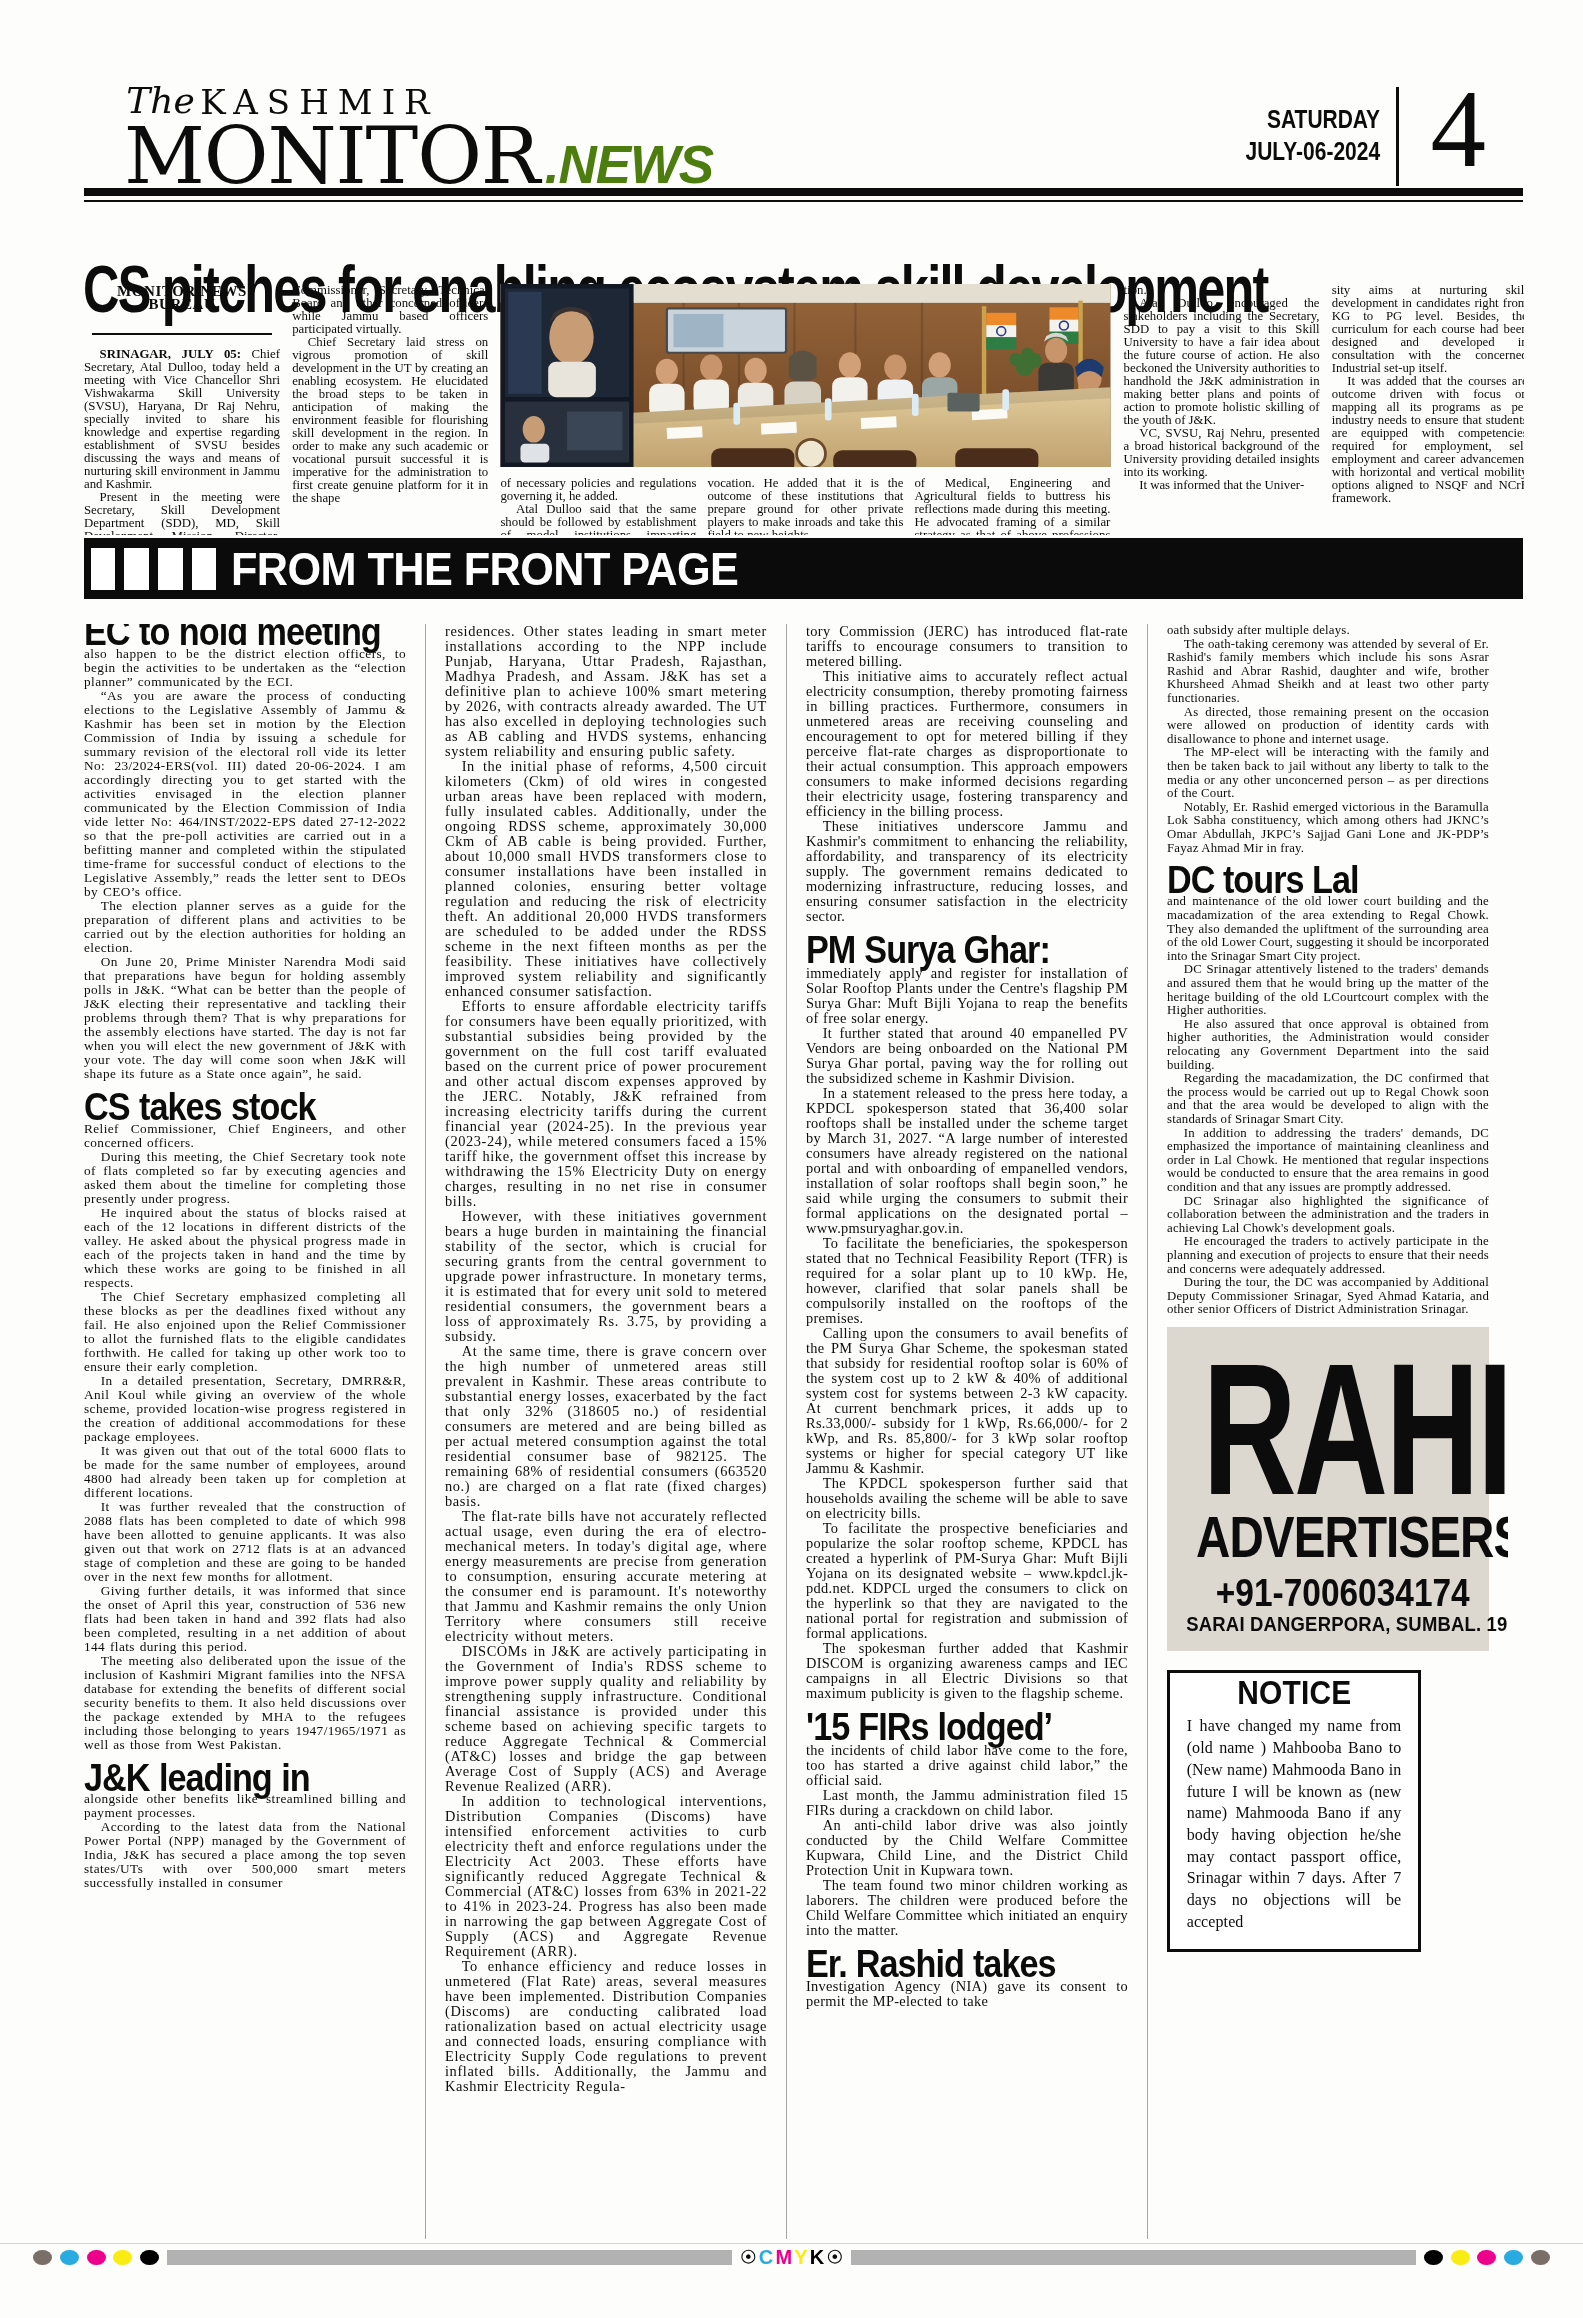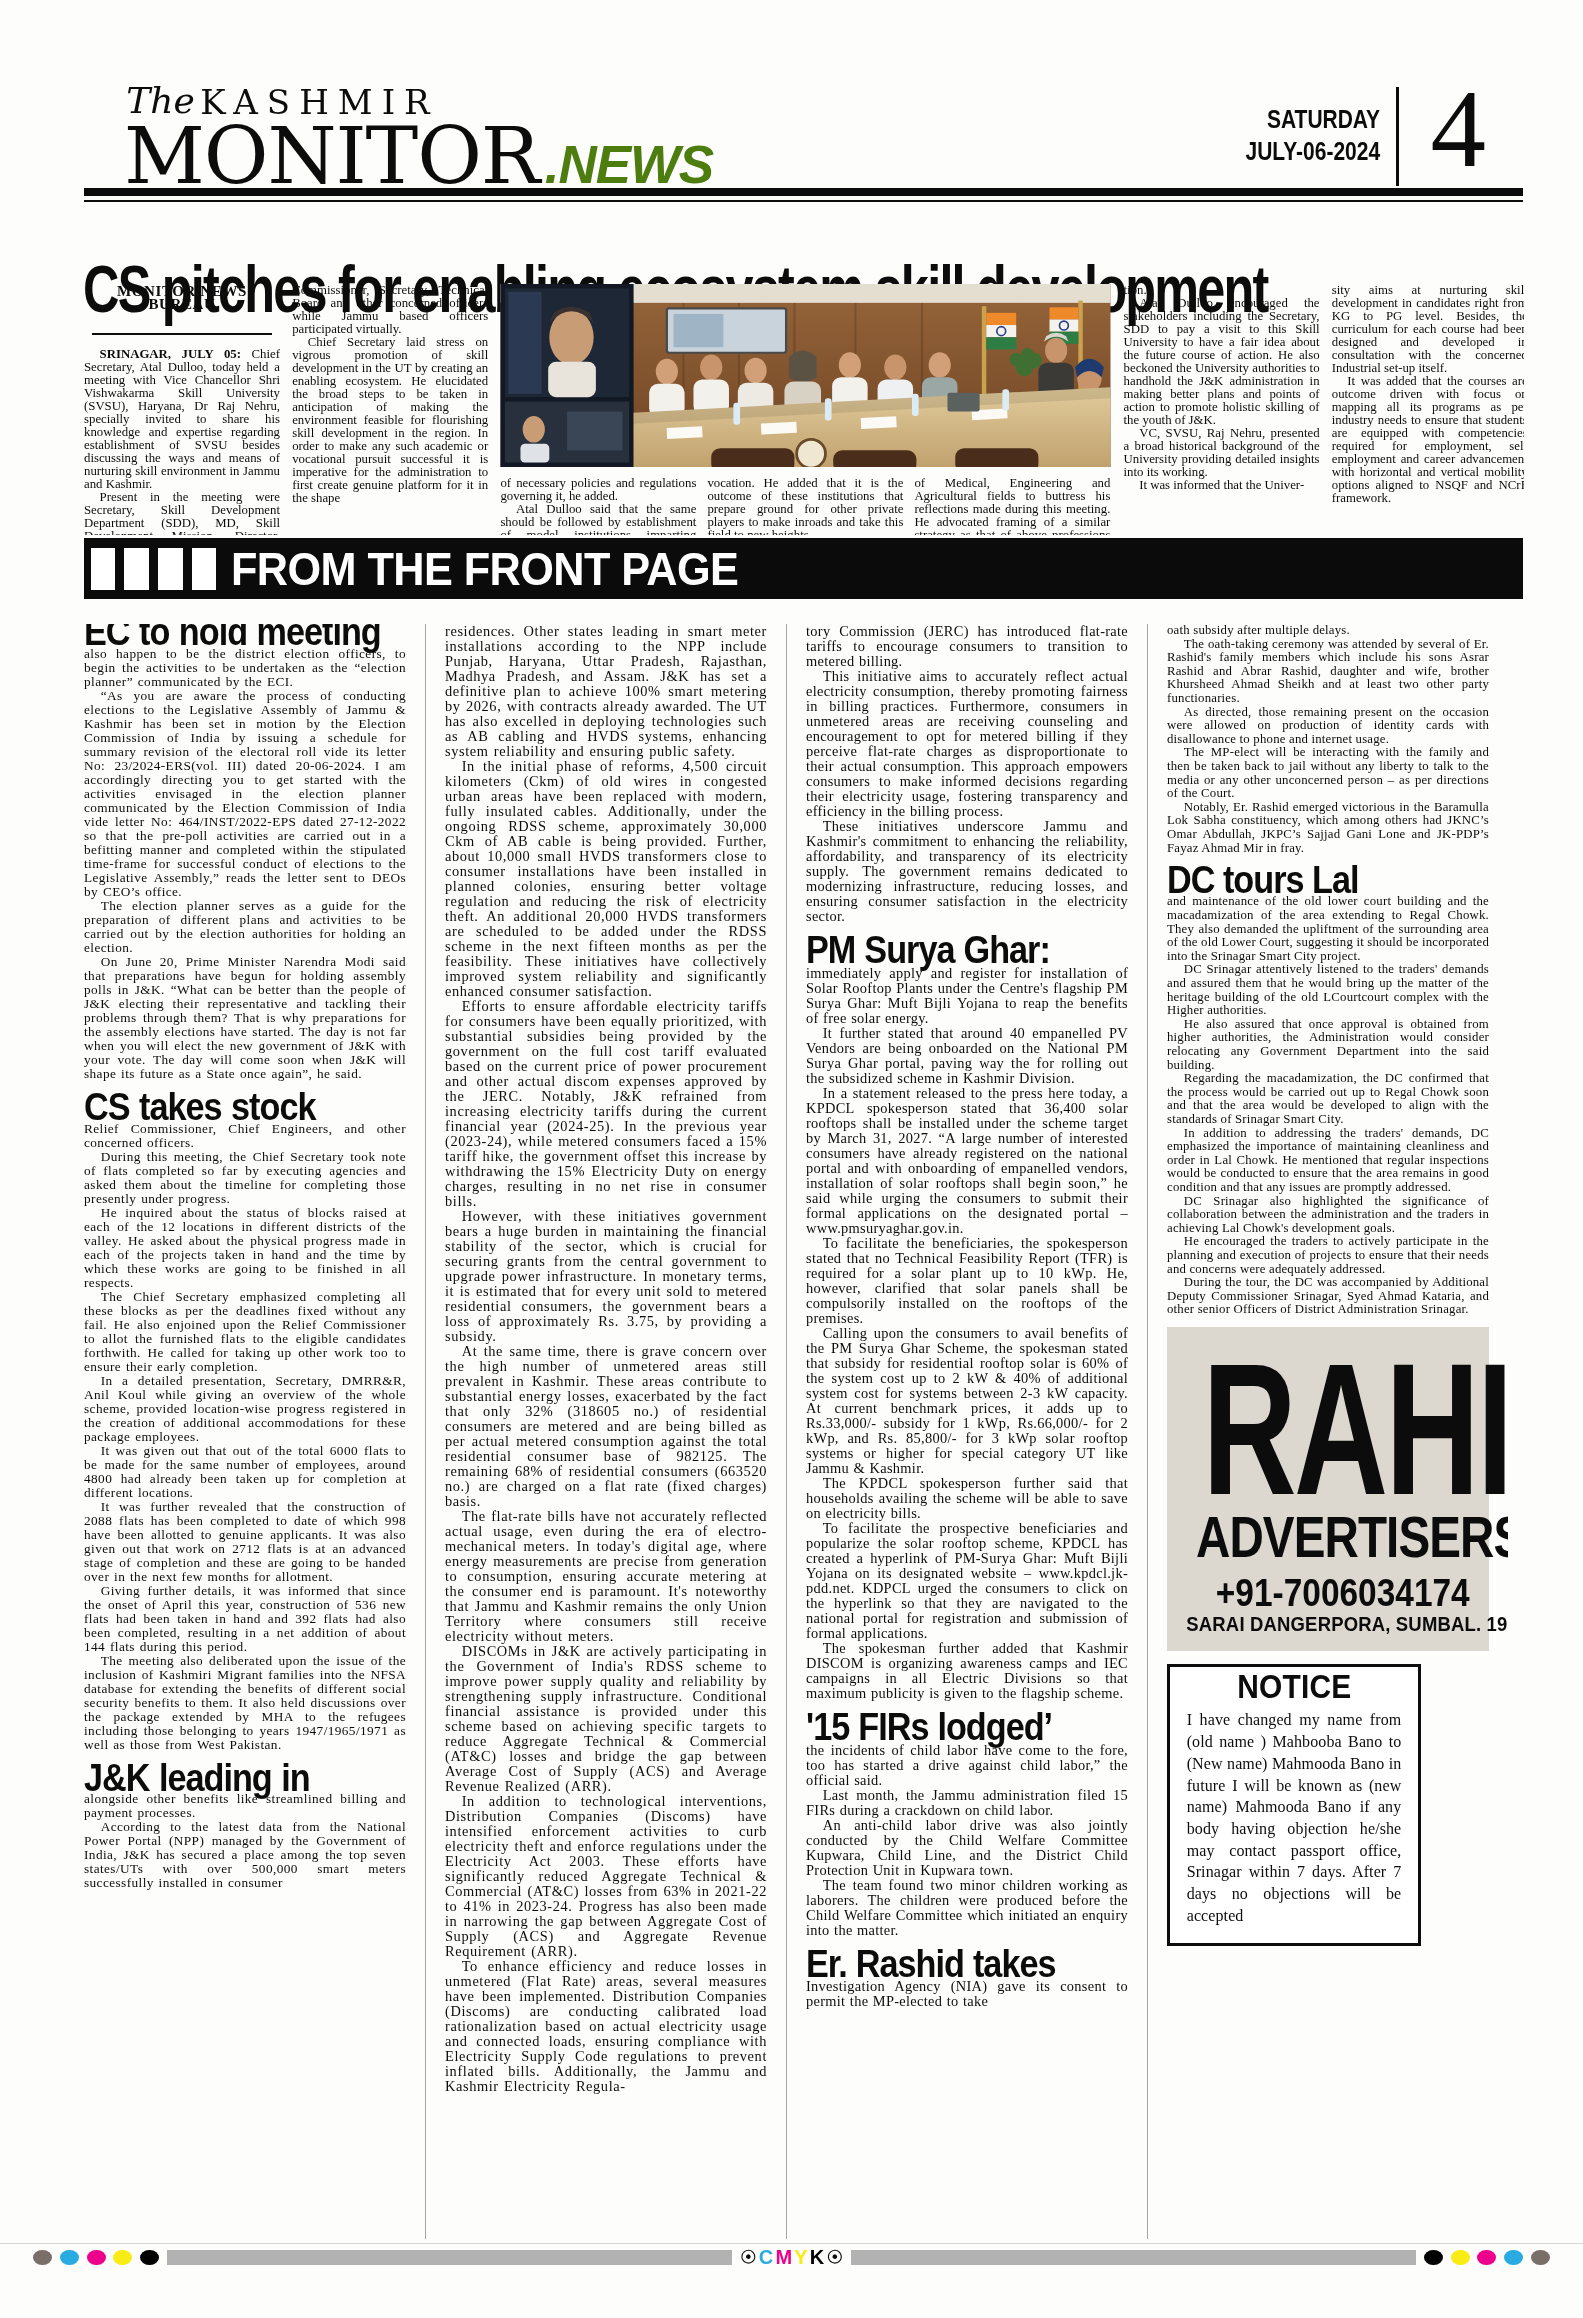--- a/index.html
+++ b/index.html
@@ -58,21 +58,21 @@
   .t2{font-size:14.4px;line-height:15px;letter-spacing:0.6px;word-spacing:1.1px;}
   .t3{font-size:14.4px;line-height:15px;letter-spacing:0.3px;word-spacing:0.6px;}
   .t4{font-size:12.8px;line-height:13.6px;letter-spacing:0.2px;}
   
   .rahi{margin-top:10px;width:322px;background:#dcd8d0;text-align:right;padding:20px 0 20px;
         font-family:"Liberation Sans",sans-serif;font-weight:900;color:#0c0c0c;}
   .rahi-name{font-size:167px;line-height:.88;letter-spacing:-3.3px;transform:scale(.78,1.12);transform-origin:center top;}
   .rahi-line2{font-size:58px;line-height:1.05;letter-spacing:-1.1px;transform:scaleX(.82);margin-top:13.3px;}
   .rahi-phone{font-size:38px;margin-top:19px;letter-spacing:0;transform:scaleX(.88);}
   .rahi-address{font-size:21px;margin-top:16.7px;transform:scaleX(.88);white-space:nowrap;}
-  .notice{margin-top:13px;width:254px;border:3.9px solid #0c0c0c;background:#fff;padding:13.3px 16.7px 16.7px;box-sizing:border-box;}
+  .notice{margin-top:19px;width:254px;border:3.9px solid #0c0c0c;background:#fff;padding:13.3px 16.7px 16.7px;box-sizing:border-box;}
   .notice-title{font-family:"Liberation Sans",sans-serif;font-weight:900;font-size:34px;text-align:center;
                 transform:scaleX(.88);margin-bottom:15.6px;}
   .notice-body{font-size:16px;line-height:21.7px;text-align:justify;letter-spacing:0.1px;}
   
   .footer-line{position:absolute;left:0;right:0;top:2243px;height:1.1px;background:#d4d4d4;}
   .footer{position:absolute;left:33px;right:33px;top:2248px;height:19px;display:flex;align-items:center;gap:7.8px;}
   .dot{width:19px;height:15.6px;border-radius:50%;flex:0 0 auto;}
   .fbar{height:14.4px;background:#b2b2b2;flex:1 1 auto;}
   .cmyk{display:flex;align-items:center;gap:2.2px;font-family:"Liberation Sans",sans-serif;
         font-weight:900;font-size:20px;flex:0 0 auto;}

